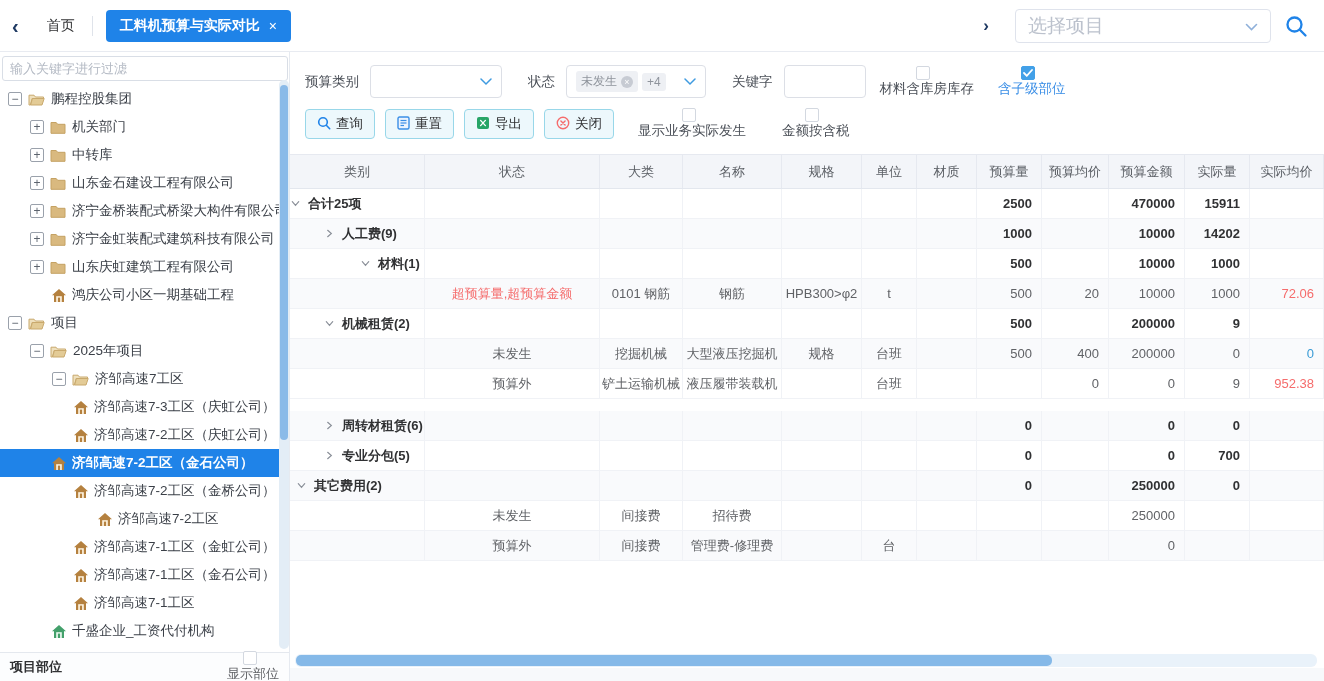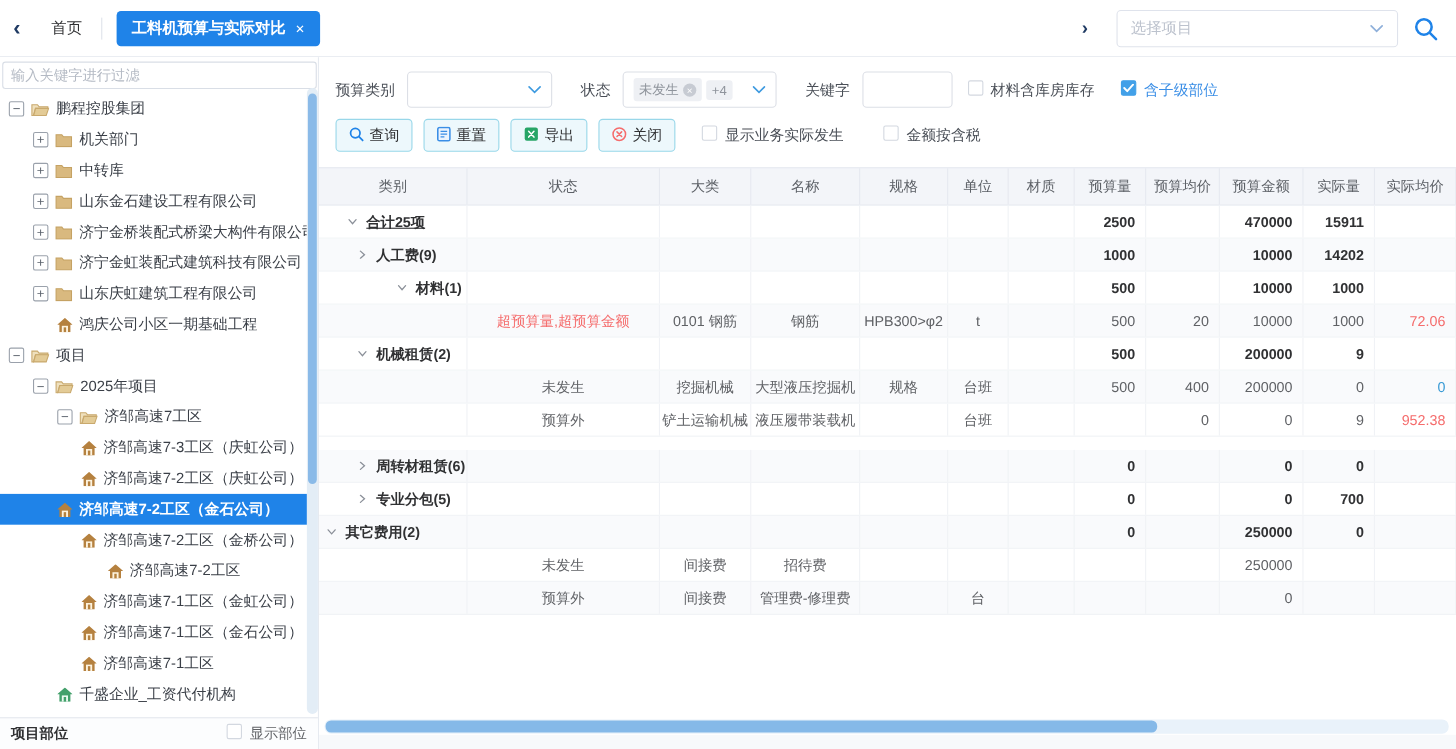--- a/index.html
+++ b/index.html
@@ -14,21 +14,21 @@
   .topbar { height:52px; border-bottom:1px solid #e8ebf1; display:flex; align-items:center; background:#fff; }
   .back-ic { margin-left:12px; font-size:20px; font-weight:bold; color:#1f3a63; line-height:1; cursor:pointer; }
   .home-tab { margin-left:28px; font-size:14px; color:#303133; cursor:pointer; }
   .tab-divider { width:1px; height:20px; background:#dfe3ea; margin:0 13px 0 17px; }
   .active-tab { display:flex; align-items:center; gap:9px; background:#1f83e8; color:#fff; padding:7px 14px;
     border-radius:4px; font-weight:bold; font-size:14px; cursor:pointer; }
   .active-tab .x { font-weight:normal; font-size:14px; line-height:1; }
   .tb-spacer { flex:1; }
   .fwd-ic { font-size:17px; font-weight:bold; color:#1f3a63; margin-right:26px; cursor:pointer; }
   .proj-select { width:256px; height:34px; border:1px solid #dfe3ec; border-radius:4px; display:flex;
-    align-items:center; padding:0 12px; font-size:14px; color:#bcc2cd; background:#fff; }
+    align-items:center; padding:0 12px; font-size:19px; color:#bcc2cd; background:#fff; }
   .proj-select .ph { flex:1; }
   .mag-wrap { margin:0 16px 0 13px; display:flex; }
 
   
   .bodyrow { display:flex; height:629px; }
 
   
   .sidebar { width:290px; position:relative; border-right:1px solid #e6eaf0; background:#fff; flex:none; }
   .side-filter { margin:4px 2px 0 2px; width:286px; height:25px; border:1px solid #d9dee6; border-radius:3px;
     padding:0 7px; font-size:13px; color:#333; outline:none; font-family:Liberation Sans, sans-serif; }
@@ -46,21 +46,21 @@
   .side-footer { position:absolute; bottom:0; left:0; right:0; height:29px; border-top:1px solid #e4e8ee;
     display:flex; align-items:center; padding:0 10px; background:#fcfdfe; font-size:13px; }
   .side-footer .title { font-weight:bold; color:#303133; }
   .side-footer .sp { flex:1; }
   .side-footer .lbl { color:#606266; }
 
   
   .cb { width:14px; height:14px; border:1px solid #d3d8e0; border-radius:2px; background:#fff; margin-right:7px;
     flex:none; display:inline-flex; align-items:center; justify-content:center; cursor:pointer; }
   .cb.checked { background:#42a0e8; border-color:#42a0e8; }
-  .cb-row { display:inline-flex; align-items:flex-start; }
+  .cb-row { display:inline-flex; align-items:center;flex-direction:column; }
 
   
   .main { flex:1; position:relative; background:#fff; overflow:hidden; }
   .frow { display:flex; align-items:center; font-size:13.5px; color:#4a4f57; }
   .frow1 { padding:13px 0 0 15px; }
   .frow2 { padding:10px 0 0 15px; }
   .flabel { margin-right:11px; }
   .select-box { width:132px; height:33px; border:1px solid #dcdfe6; border-radius:4px; display:flex;
     align-items:center; padding:0 9px; background:#fff; }
   .select-box .grow { flex:1; }
@@ -452,21 +452,21 @@
             <div class="hcell">单位</div>
             <div class="hcell">材质</div>
             <div class="hcell">预算量</div>
             <div class="hcell">预算均价</div>
             <div class="hcell">预算金额</div>
             <div class="hcell">实际量</div>
             <div class="hcell">实际均价</div>
           </div>
         <div class="tbody">
             <div class="trow group" style="grid-template-columns: 135px 175px 83px 99px 80px 55px 60px 65px 67px 76px 65px 74px;">
-              <div class="cell l" style="padding-left: 25px; text-decoration: underline;">
+              <div class="cell l" style="padding-left: 0;">
                 <span class="arr-wrap open">
                   <svg width="11" height="11" viewBox="0 0 12 12">
                     <path d="M2.5 4l3.5 4 3.5-4" stroke="#8b9099" stroke-width="1.3" fill="none" stroke-linecap="round"></path>
                   </svg>
                 </span>
                 <span>合计25项</span>
               </div>
               <div class="cell c"></div>
               <div class="cell c"></div>
               <div class="cell c"></div>

